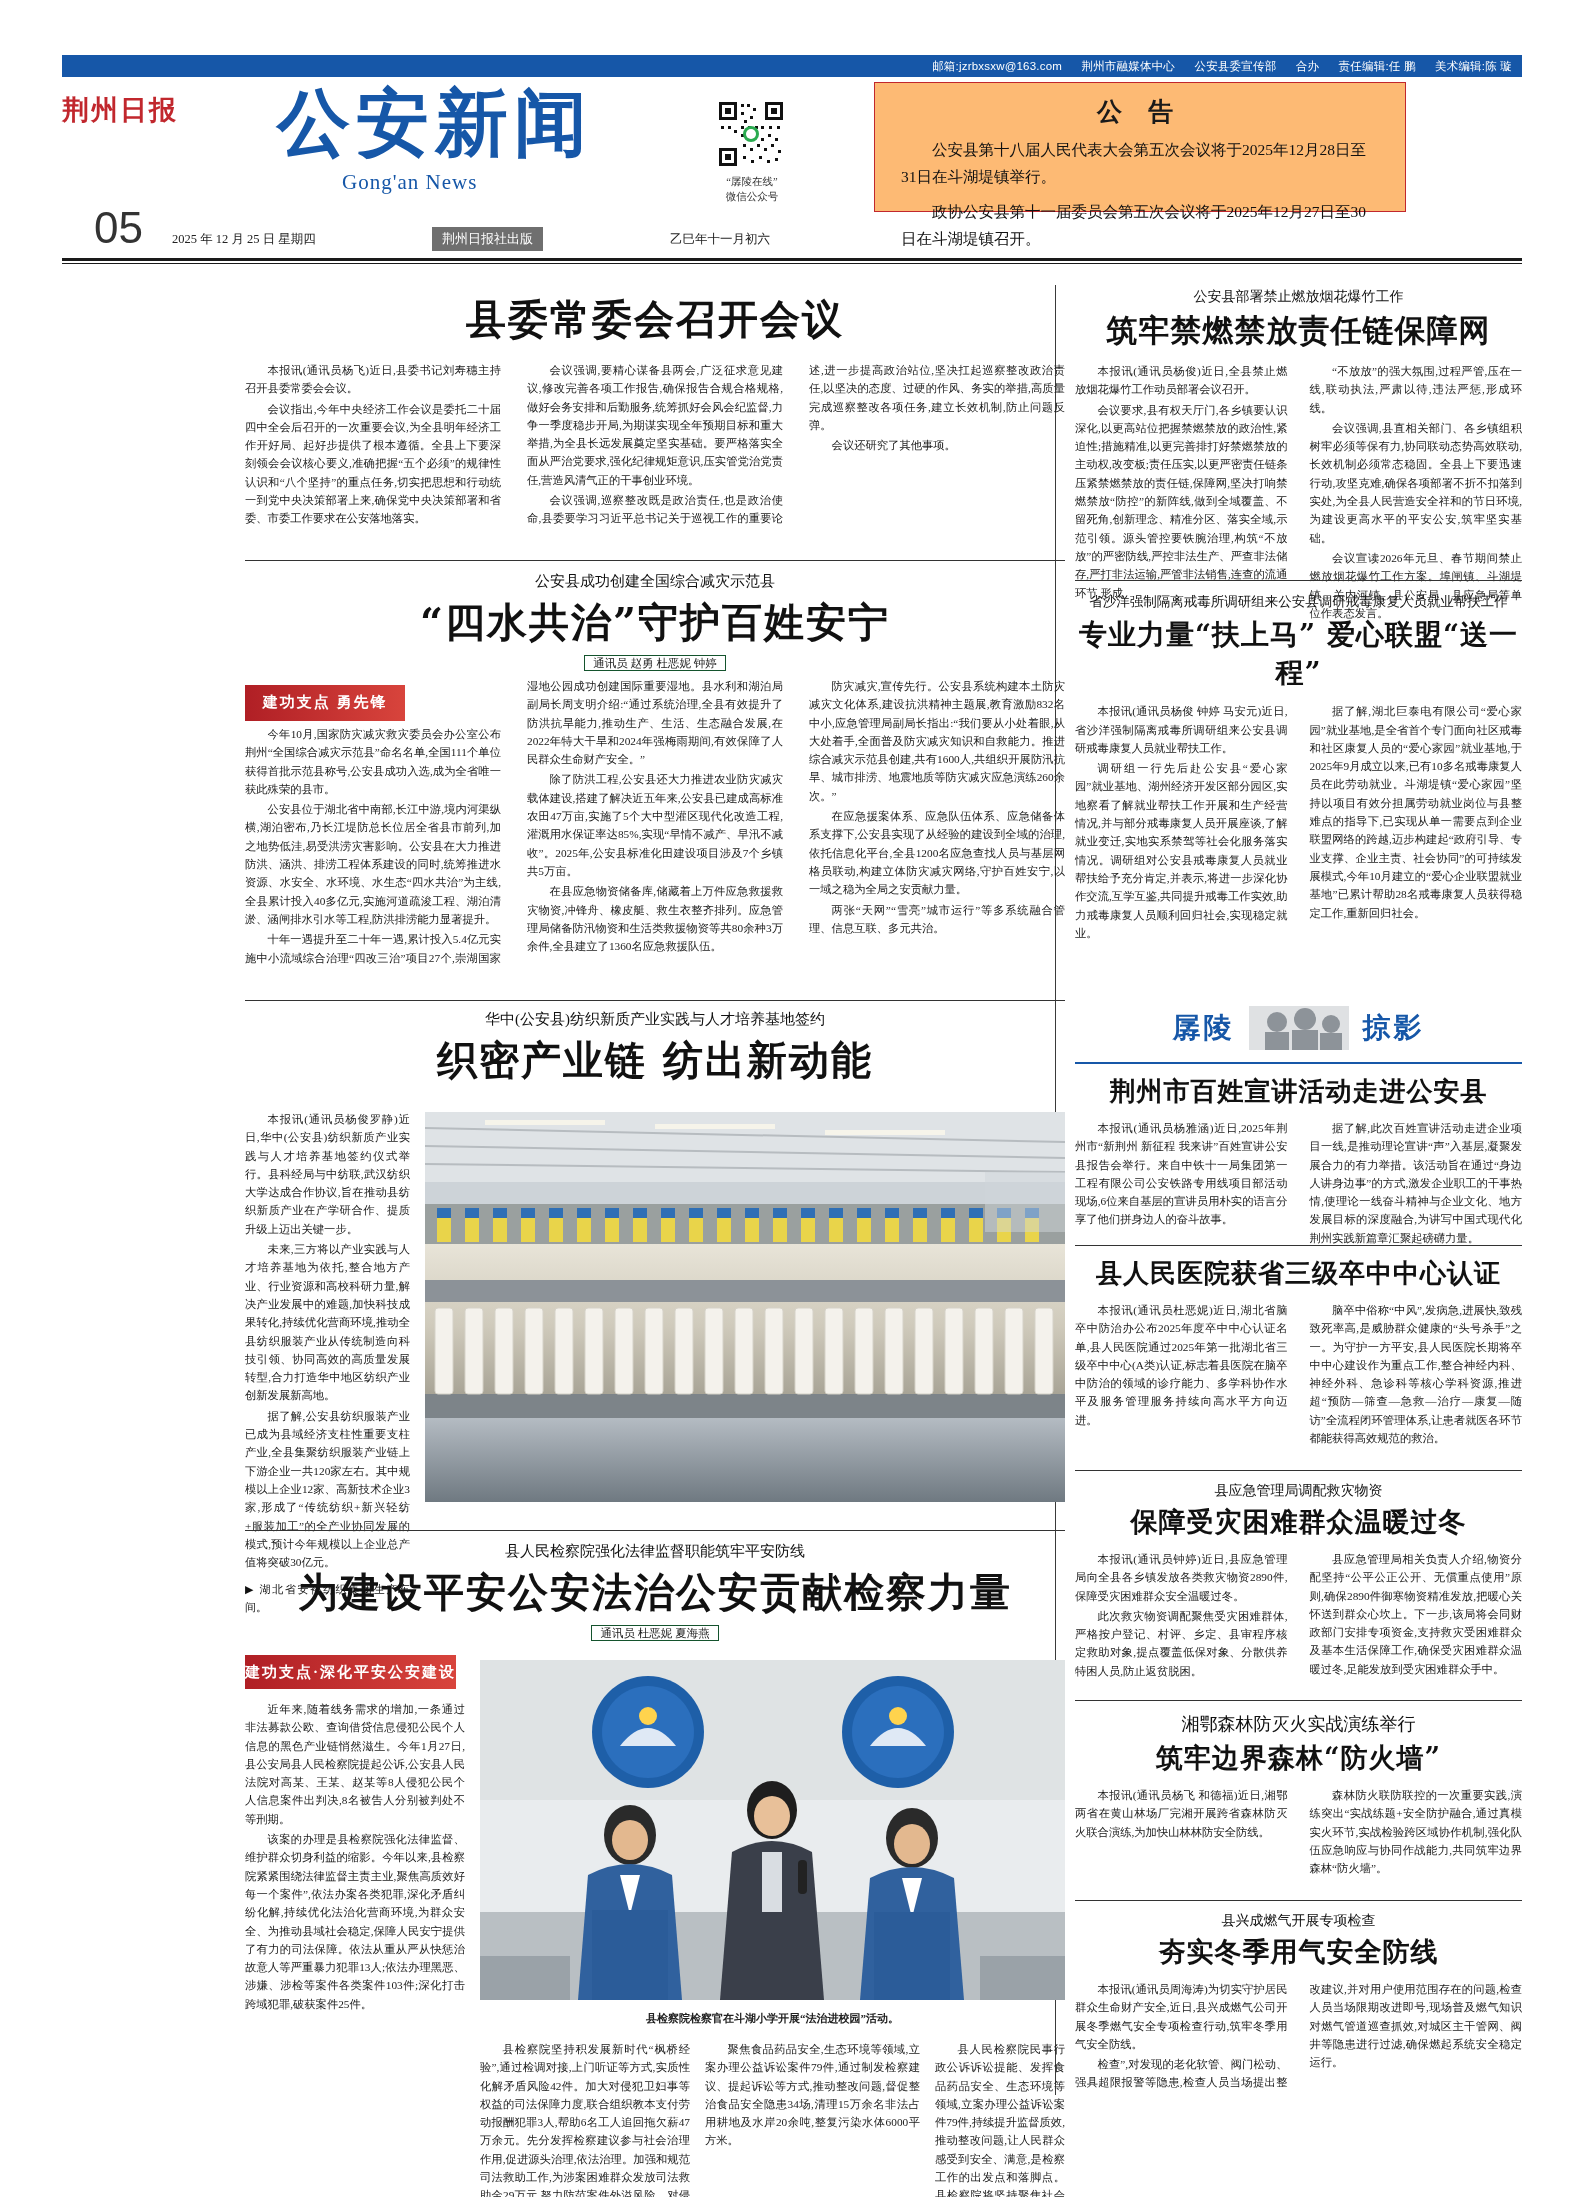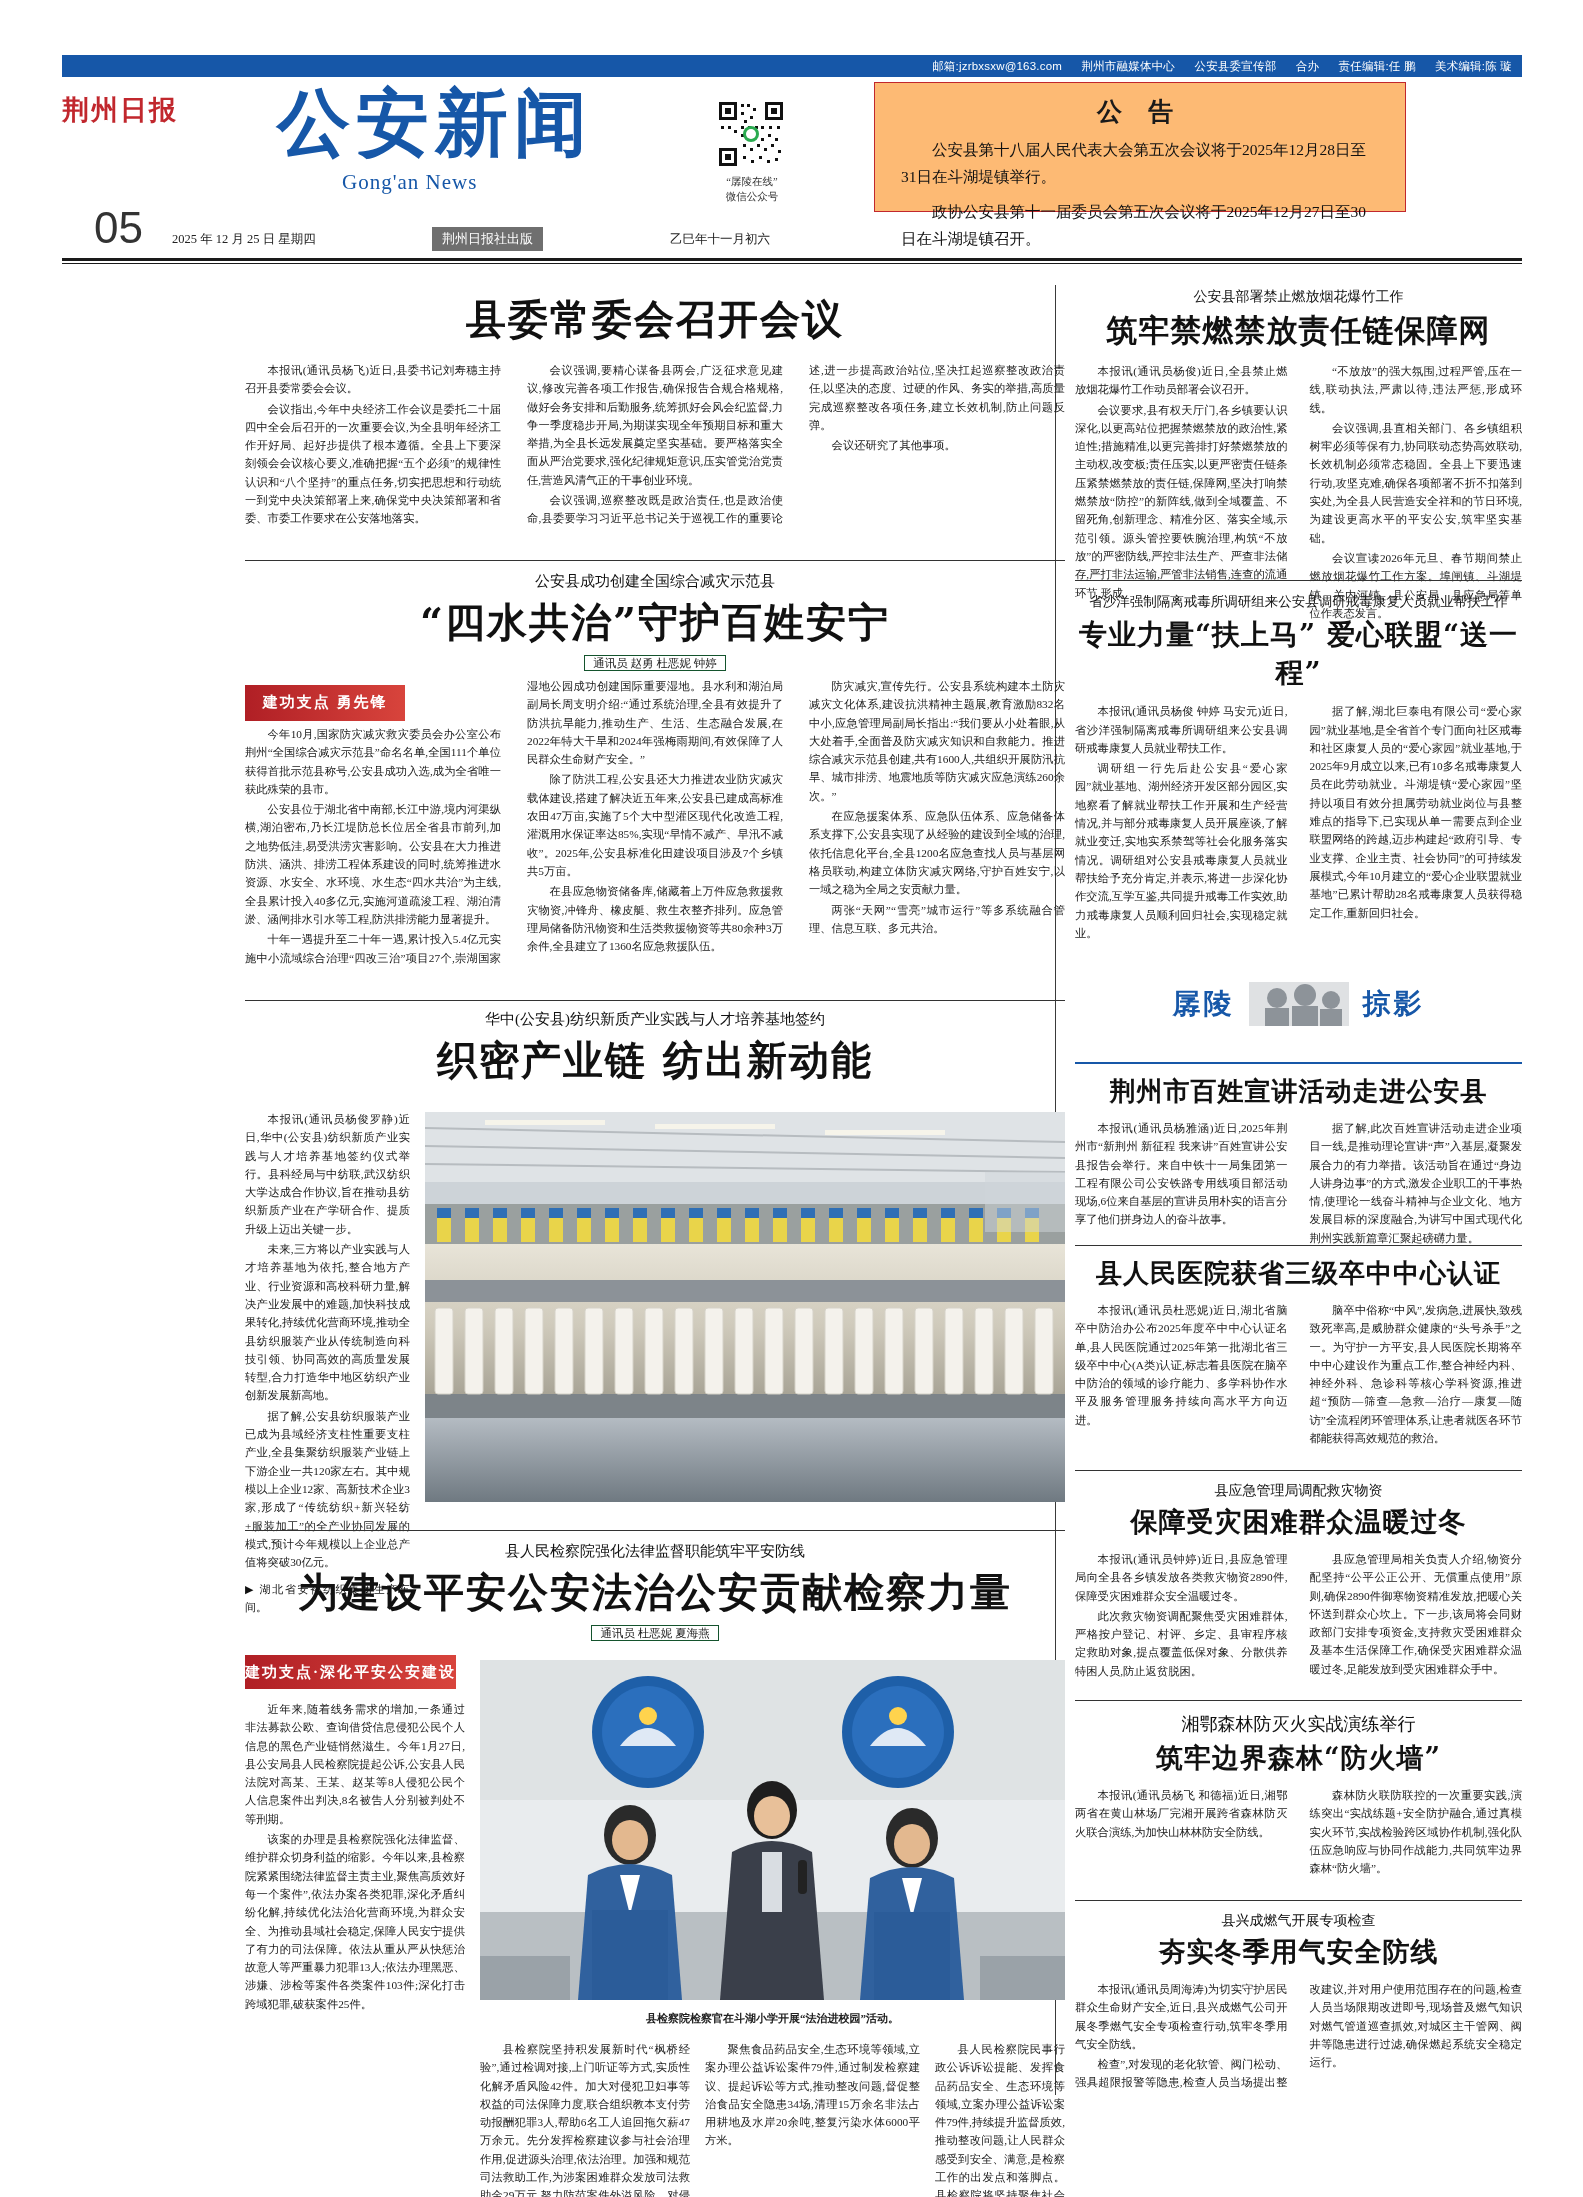--- a/index.html
+++ b/index.html
@@ -454,21 +454,21 @@
   <div style="position:absolute; left:1075px; top:592px; width:447px;">
     <div class="shoulder" style="font-size:13.5px; line-height:1.5;">省沙洋强制隔离戒毒所调研组来公安县调研戒毒康复人员就业帮扶工作</div>
     <div class="headline-md" style="font-size:28px;">专业力量“扶上马” 爱心联盟“送一程”</div>
     <div class="col2r body-text" style="margin-top:10px;">
       <p>本报讯(通讯员杨俊 钟婷 马安元)近日,省沙洋强制隔离戒毒所调研组来公安县调研戒毒康复人员就业帮扶工作。</p>
       <p>调研组一行先后赴公安县“爱心家园”就业基地、湖州经济开发区部分园区,实地察看了解就业帮扶工作开展和生产经营情况,并与部分戒毒康复人员开展座谈,了解就业变迁,实地实系禁驾等社会化服务落实情况。调研组对公安县戒毒康复人员就业帮扶给予充分肯定,并表示,将进一步深化协作交流,互学互鉴,共同提升戒毒工作实效,助力戒毒康复人员顺利回归社会,实现稳定就业。</p>
       <p>据了解,湖北巨泰电有限公司“爱心家园”就业基地,是全省首个专门面向社区戒毒和社区康复人员的“爱心家园”就业基地,于2025年9月成立以来,已有10多名戒毒康复人员在此劳动就业。斗湖堤镇“爱心家园”坚持以项目有效分担属劳动就业岗位与县整难点的指导下,已实现从单一需要点到企业联盟网络的跨越,迈步构建起“政府引导、专业支撑、企业主责、社会协同”的可持续发展模式,今年10月建立的“爱心企业联盟就业基地”已累计帮助28名戒毒康复人员获得稳定工作,重新回归社会。</p>
     </div>
   </div>
 
-  <div style="position:absolute; left:1075px; top:982px; width:447px;" class="wuling">
+  <div style="position:absolute; left:1075px; top:1006px; width:447px;" class="wuling">
     <div class="w-t">孱陵</div>
     <div class="w-i">
       <svg width="100" height="44" viewBox="0 0 100 44">
         <rect width="100" height="44" fill="#dfe1e3"></rect>
         <g fill="#8d9399">
           <circle cx="28" cy="16" r="10"></circle>
             <rect x="16" y="26" width="24" height="18"></rect>
           <circle cx="56" cy="13" r="11"></circle>
             <rect x="43" y="24" width="26" height="20"></rect>
           <circle cx="82" cy="18" r="9"></circle>

